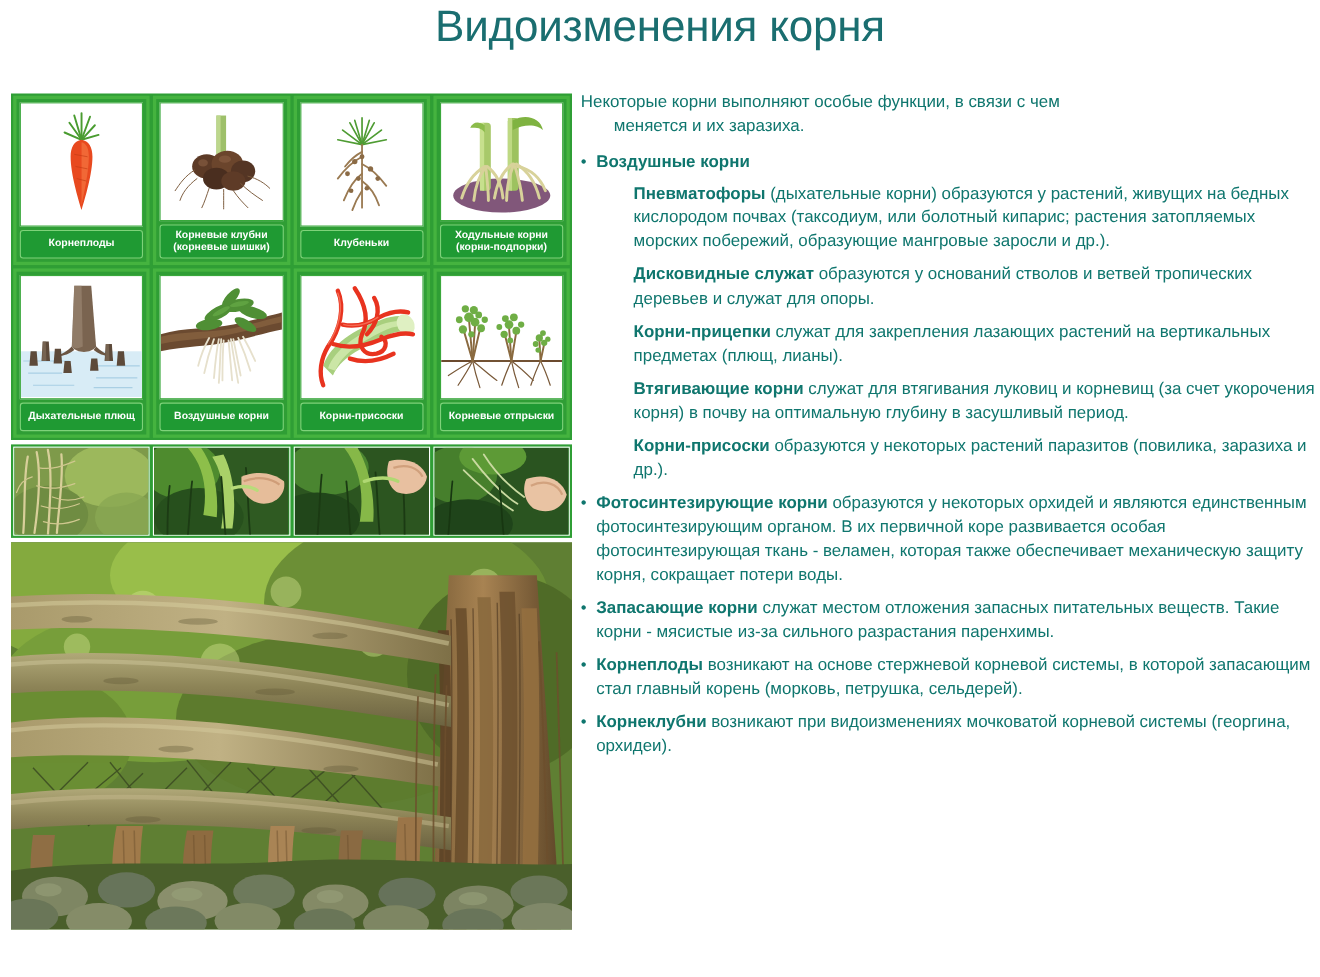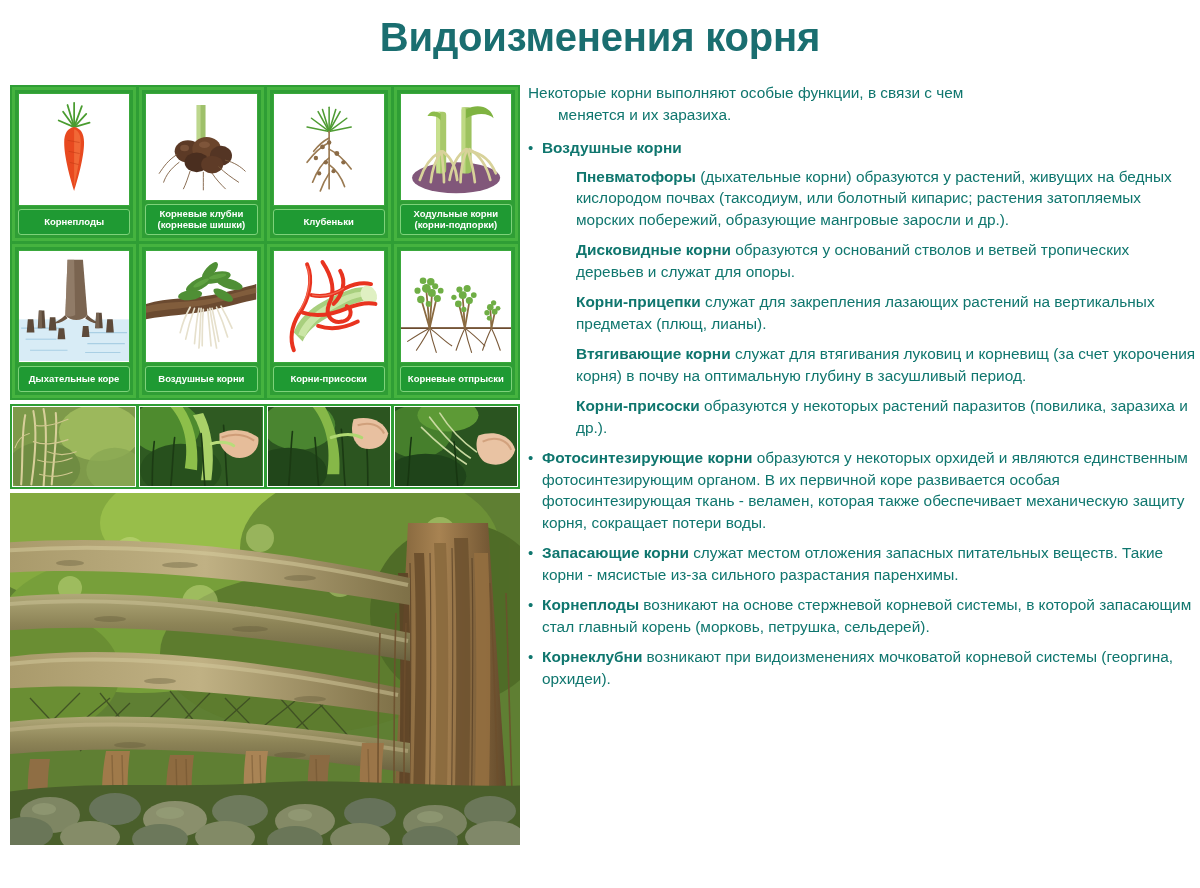--- a/index.html
+++ b/index.html
@@ -9,24 +9,24 @@
     width:1200px; height:888px;
     background:#ffffff;
     font-family:"Liberation Sans", sans-serif;
     overflow:hidden;
     position:relative;
   }
 
   
   .title {
     position:absolute;
-    left:0; top:15px; width:1200px;
+    left:0; top:2px; width:1200px;
     text-align:center;
     font-size:40px;
-    font-weight:bold;
+    font-weight:normal;
     color:#1a6e70;
     letter-spacing:-0.2px;
     white-space:nowrap;
   }
 
   
   .left-col {
     position:absolute;
     left:10px; top:85px;
     width:510px; height:765px;
@@ -286,21 +286,21 @@
             <path d="M80 62 L85 62 L86 74 L79 74 Z"></path>
             <path d="M36 70 L41 70 L42 80 L35 80 Z"></path>
             <path d="M58 68 L63 68 L64 78 L57 78 Z"></path>
           </g>
           <g fill="#7d6a57" opacity="0.8">
             <path d="M18 54 L20.5 54 L21 70 L17.5 70 Z"></path>
             <path d="M70 56 L72.5 56 L73 70 L69.5 70 Z"></path>
           </g>
         </svg>
       </div>
-      <div class="card-cap">Дыхательные коре</div>
+      <div class="card-cap">Дыхательные плющ</div>
     </div>
 
     <div class="card">
       <div class="card-art">
         <svg class="art" viewBox="0 0 100 100" preserveAspectRatio="xMidYMid meet">
           <path d="M0 48 C20 42 40 44 60 40 C78 36 92 32 100 30 L100 44 C90 46 76 50 58 54 C40 58 20 58 0 62 Z" fill="#6b4a30"></path>
           <path d="M0 50 C20 45 40 47 60 43 C78 39 92 35 100 33 L100 38 C90 40 76 44 58 48 C40 52 20 52 0 56 Z" fill="#8a6542" opacity="0.7"></path>
           <g fill="#4f8f35">
             <ellipse cx="48" cy="30" rx="13" ry="5" transform="rotate(-28 48 30)"></ellipse>
             <ellipse cx="64" cy="24" rx="13" ry="5" transform="rotate(-12 64 24)"></ellipse>
@@ -655,21 +655,21 @@
 
   <div class="bullet hdr">
     <b>Воздушные корни</b>
   </div>
 
   <p class="sub">
     <b>Пневматофоры</b><span> (дыхательные корни) образуются у растений, живущих на бедных кислородом почвах (таксодиум, или болотный кипарис; растения затопляемых морских побережий, образующие мангровые заросли и др.).</span>
   </p>
 
   <p class="sub">
-    <b>Дисковидные корни</b><span> образуются у оснований стволов и ветвей тропических деревьев и служат для опоры.</span>
+    <b>Дисковидные служат</b><span> образуются у оснований стволов и ветвей тропических деревьев и служат для опоры.</span>
   </p>
 
   <p class="sub">
     <b>Корни-прицепки</b><span> служат для закрепления лазающих растений на вертикальных предметах (плющ, лианы).</span>
   </p>
 
   <p class="sub">
     <b>Втягивающие корни</b><span> служат для втягивания луковиц и корневищ (за счет укорочения корня) в почву на оптимальную глубину в засушливый период.</span>
   </p>
 

